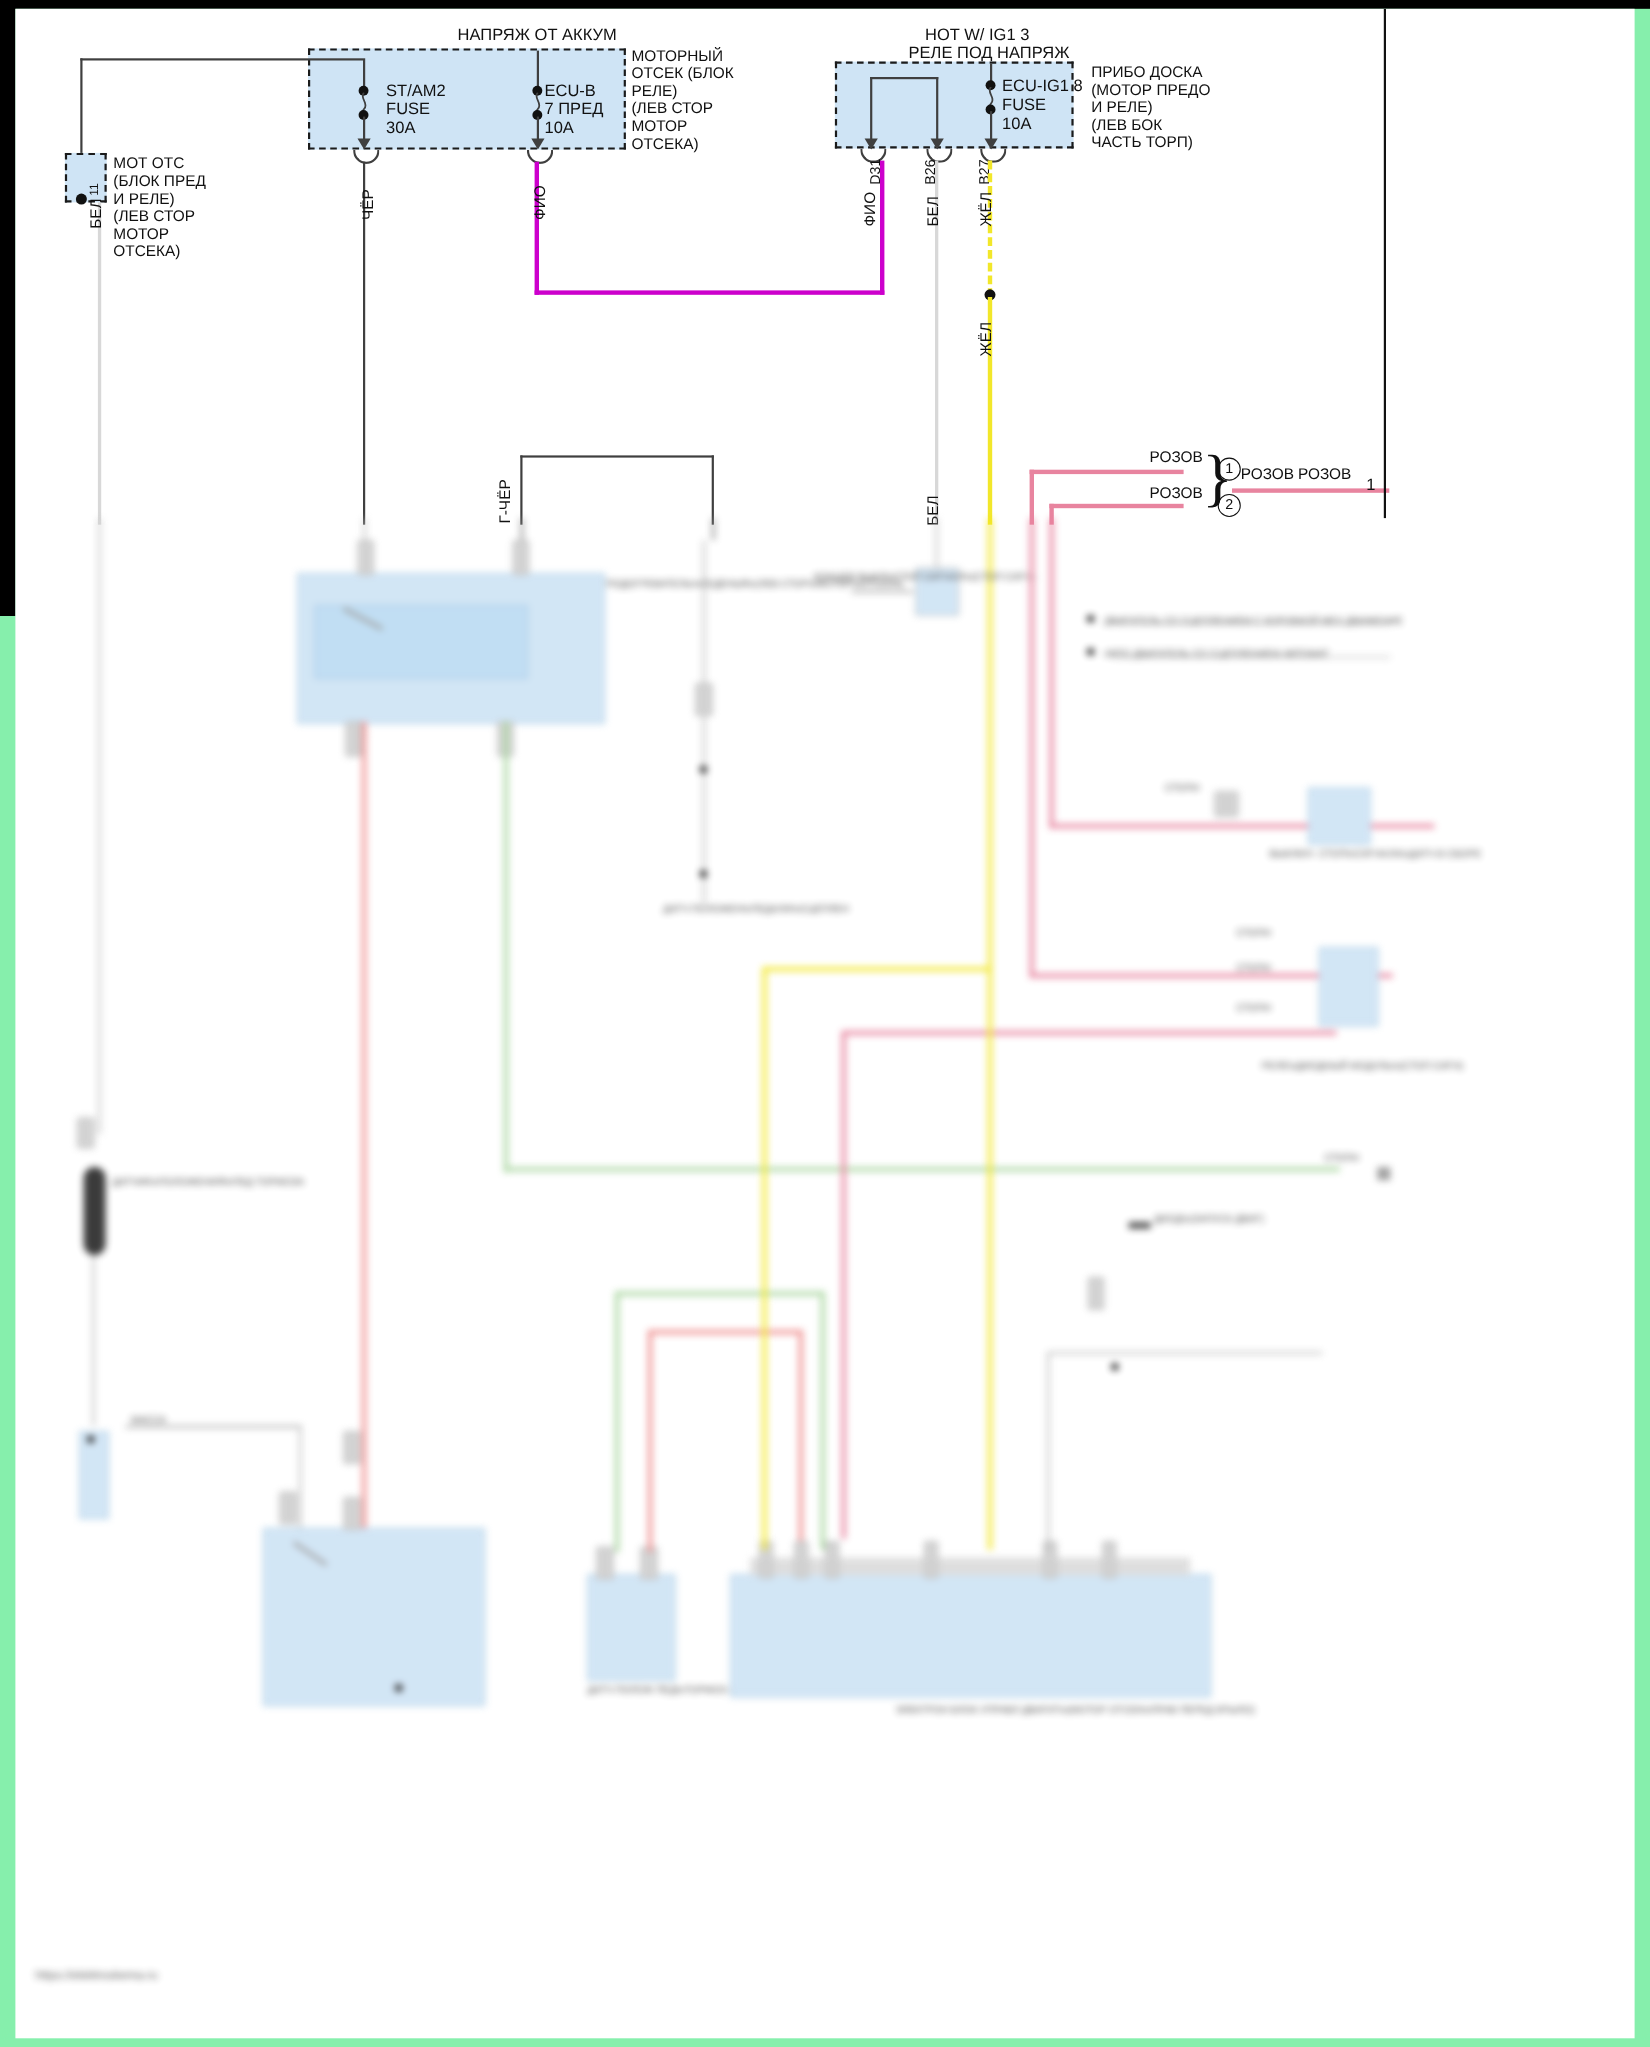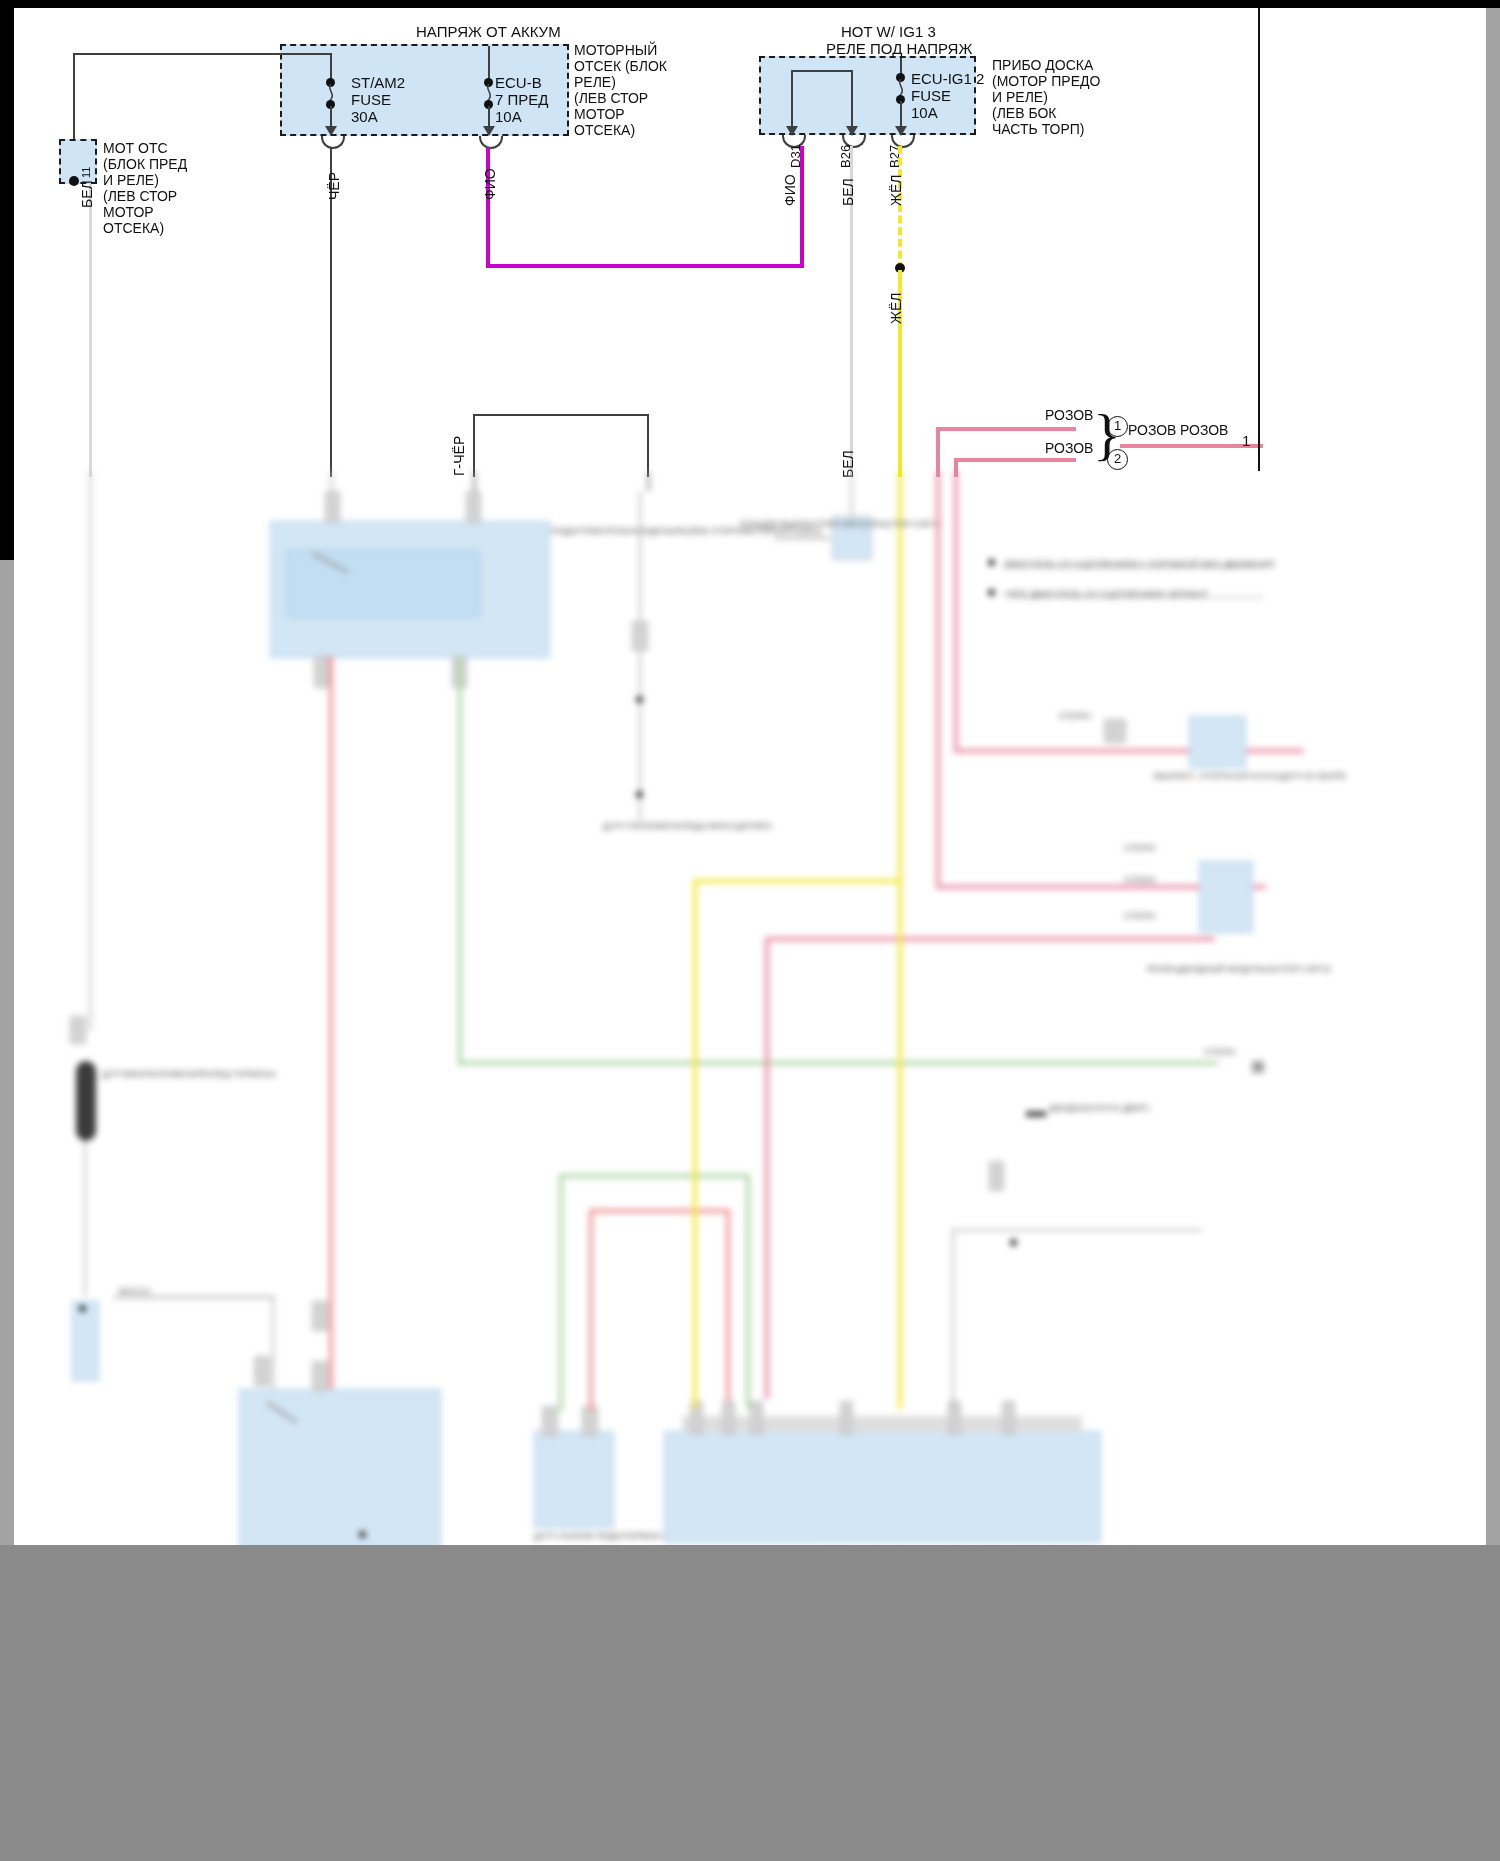--- a/index.html
+++ b/index.html
@@ -1,22 +1,22 @@
 <!DOCTYPE html>
 <html><head>
 <meta charset="utf-8">
 <title>Wiring Diagram</title>
 <style>
   html,body{margin:0;padding:0;background:#8a8a8a;}
   body{font-family:"Liberation Sans","DejaVu Sans",sans-serif;}
 
   #page{
     position:relative;
-    width:1500px;height:1545px;
-    background:#a3a3a3;
+    width:1500px;height:1861px;
+    background:#86efac;
     overflow:hidden;
   }
   
   #sheet{
     position:absolute;
     left:14px;top:8px;
     width:1472px;height:1845px;
     background:#ffffff;
     overflow:hidden;
   }
@@ -201,21 +201,21 @@
 
     <div class="wire vwire wire-blk" style="left:886px;top:50px;width:2px;height:18px;"></div>
     <div class="fusedot" style="left:882px;top:65px;"></div>
     <svg class="squig" style="left:881px;top:71px;" width="14" height="22" viewBox="0 0 14 22">
       <path d="M6 0 C 1 5, 11 10, 6 15 C 3 18, 6 20, 6 22" stroke="#3f3f3f" stroke-width="1.6" fill="none"></path>
     </svg>
     <div class="fusedot" style="left:882px;top:87px;"></div>
     <div class="wire vwire wire-blk" style="left:886px;top:93px;width:2px;height:27px;"></div>
     <div class="arrow" style="left:881px;top:118px;"></div>
 
-    <div class="lbl" style="left:897px;top:62px;">ECU-IG1 2</div>
+    <div class="lbl" style="left:897px;top:62px;">ECU-IG1 8</div>
     <div class="lbl" style="left:897px;top:79px;">FUSE</div>
     <div class="lbl" style="left:897px;top:96px;">10A</div>
 
     <div class="cup" style="left:768px;top:127px;"></div>
     <div class="cup" style="left:828px;top:127px;"></div>
     <div class="cup" style="left:877px;top:127px;"></div>
 
     <div class="vlbl" style="left:774px;top:160px;font-size:13px;">D31</div>
     <div class="vlbl" style="left:824px;top:160px;font-size:13px;">B26</div>
     <div class="vlbl" style="left:873px;top:160px;font-size:13px;">B27</div>

